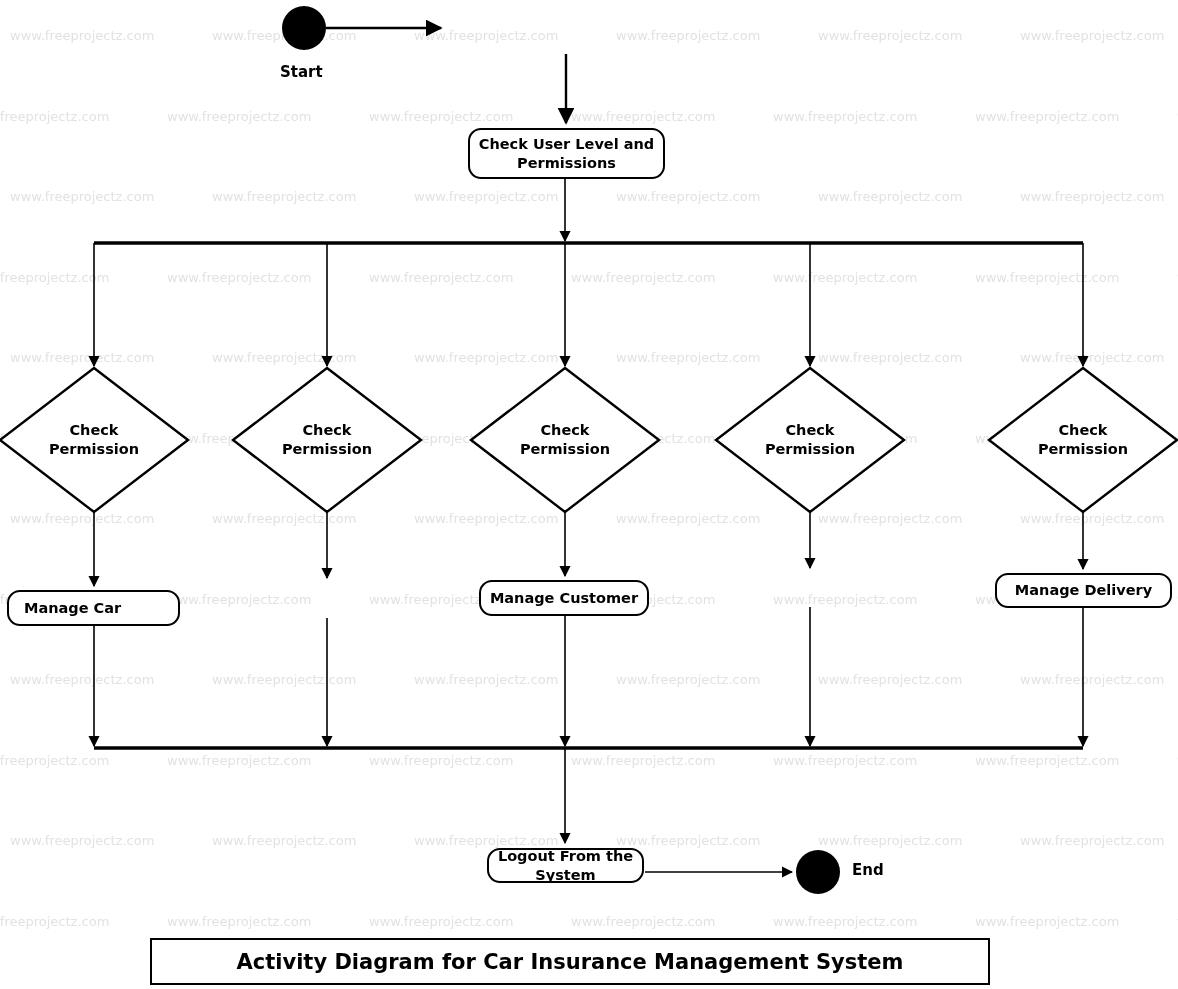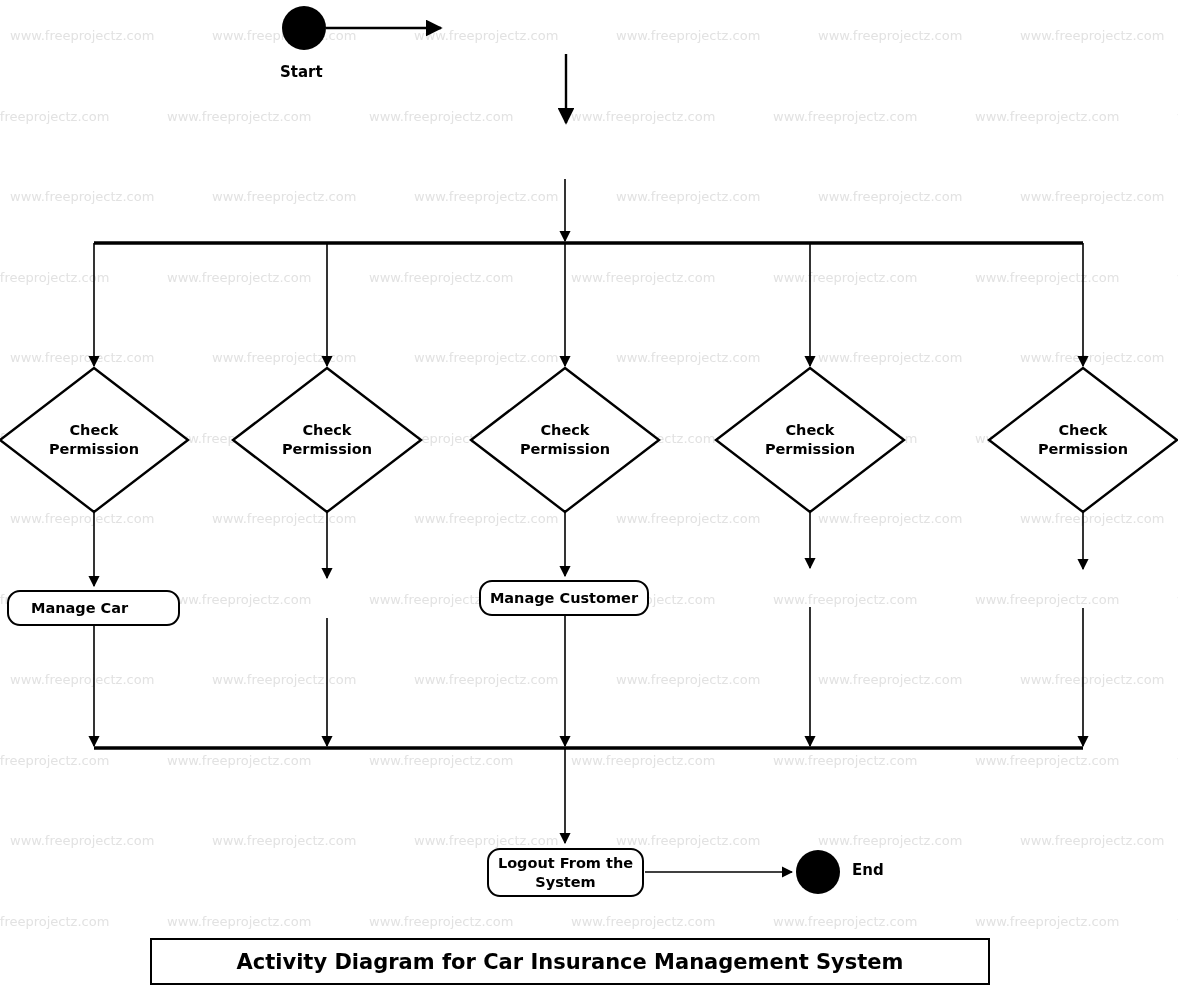--- a/index.html
+++ b/index.html
@@ -252,44 +252,46 @@
       <line x1="645" y1="872" x2="792" y2="872" stroke="#000000" stroke-width="1.6" marker-end="url(#arrow)"></line>
     </svg>
 
     <div class="node initial-node" style="left:282px; top:6px; width:44px; height:44px;"></div>
     <div class="node-label" style="left:280px; top:55px;margin-top:8px;">Start</div>
 
     <div class="node final-node" style="left:796px; top:850px; width:44px; height:44px;"></div>
     <div class="node-label" style="left:852px; top:861px;">End</div>
 
 
+    <div class="node activity" style="left:468px; top:128px; width:197px; height:51px;">Check User Level and Permissions</div>
 
     <div class="diamond-wrap" style="left:0px; top:368px; width:188px; height:144px;">
       <div class="diamond-text" style="max-width:120px; left:34px;">Check Permission</div>
     </div>
     <div class="diamond-wrap" style="left:233px; top:368px; width:188px; height:144px;">
       <div class="diamond-text" style="max-width:120px; left:34px;">Check Permission</div>
     </div>
     <div class="diamond-wrap" style="left:471px; top:368px; width:188px; height:144px;">
       <div class="diamond-text" style="max-width:120px; left:34px;">Check Permission</div>
     </div>
     <div class="diamond-wrap" style="left:716px; top:368px; width:188px; height:144px;">
       <div class="diamond-text" style="max-width:120px; left:34px;">Check Permission</div>
     </div>
     <div class="diamond-wrap" style="left:989px; top:368px; width:188px; height:144px;">
       <div class="diamond-text" style="max-width:120px; left:34px;">Check Permission</div>
     </div>
 
-    <div class="node activity" style="left:7px; top:590px; width:173px; height:36px; justify-content:flex-start; padding-left:22px;">Manage Car</div>
+    <div class="node activity" style="left:7px; top:590px; width:173px; height:36px; justify-content:flex-start; padding-left:15px;">Manage Car</div>
 
 
     <div class="node activity" style="left:479px; top:580px; width:170px; height:36px;">Manage Customer</div>
 
 
-
-    <div class="node activity" style="left:487px; top:848px; width:157px; height:49px;">Logout From the System</div>
+    <div class="node activity" style="left:995px; top:573px; width:177px; height:35px;">Manage Delivery</div>
+
+    <div class="node activity" style="left:487px; top:848px; width:157px; height:35px;">Logout From the System</div>
 
     <div id="title-box" style="left:150px; top:938px; width:840px; height:47px;">
       <span id="title-text">Activity Diagram for Car Insurance Management System</span>
     </div>
 
   </div>
 </div>
 
 </body></html>

